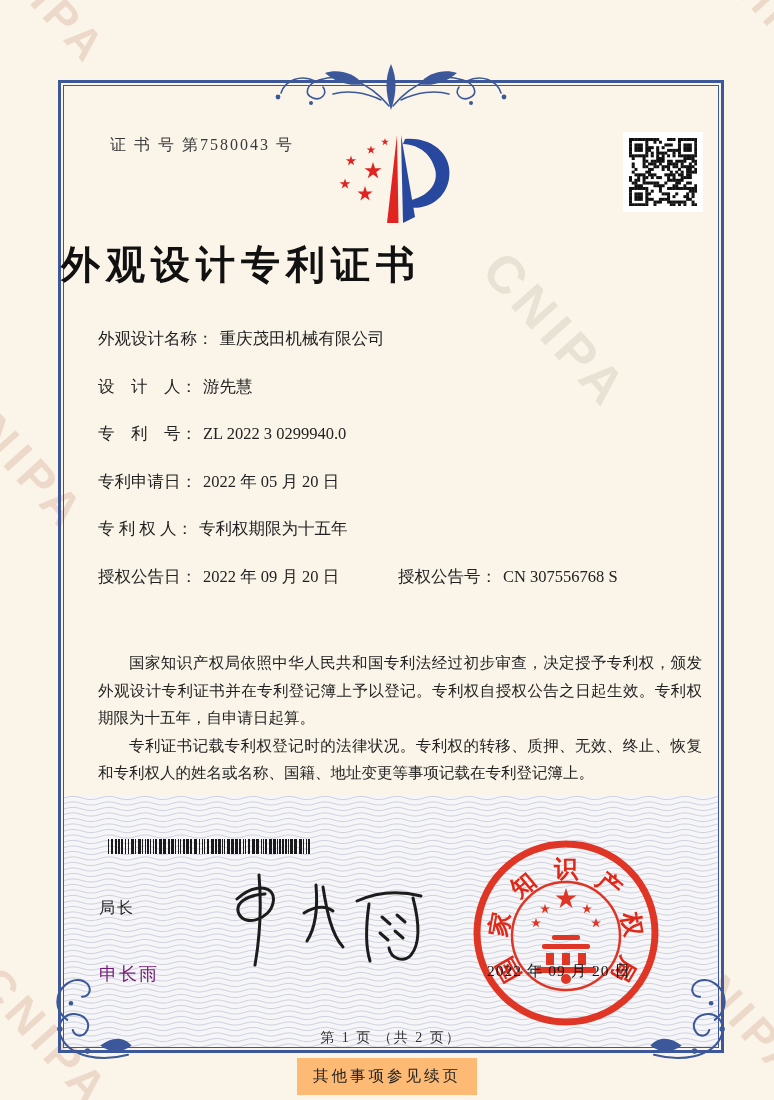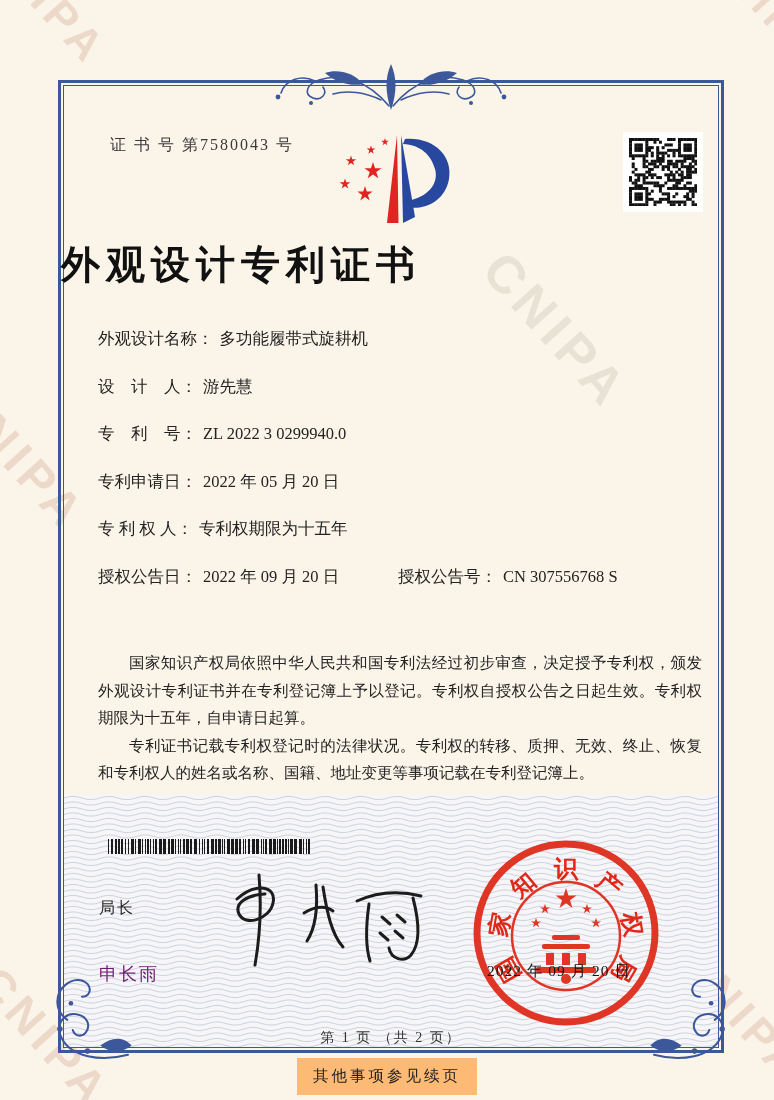--- a/index.html
+++ b/index.html
@@ -516,21 +516,21 @@
           <rect x="54.40" y="65.28" width="3" height="3" fill="#111"></rect>
           <rect x="62.56" y="65.28" width="3" height="3" fill="#111"></rect>
           <rect x="65.28" y="65.28" width="3" height="3" fill="#111"></rect>
         </svg>
     </div>
 
     <div class="title">外观设计专利证书</div>
 
     <div class="fields">
       <div class="frow">
-        <span class="flabel">外观设计名称：</span><span class="fvalue">多功能履带式旋耕机</span>
+        <span class="flabel">外观设计名称：</span><span class="fvalue">重庆茂田机械有限公司</span>
       </div>
       <div class="frow">
         <span class="flabel">设　计　人：</span><span class="fvalue">游先慧</span>
       </div>
       <div class="frow">
         <span class="flabel">专　利　号：</span><span class="fvalue">ZL 2022 3 0299940.0</span>
       </div>
       <div class="frow">
         <span class="flabel">专利申请日：</span><span class="fvalue">2022 年 05 月 20 日</span>
       </div>

